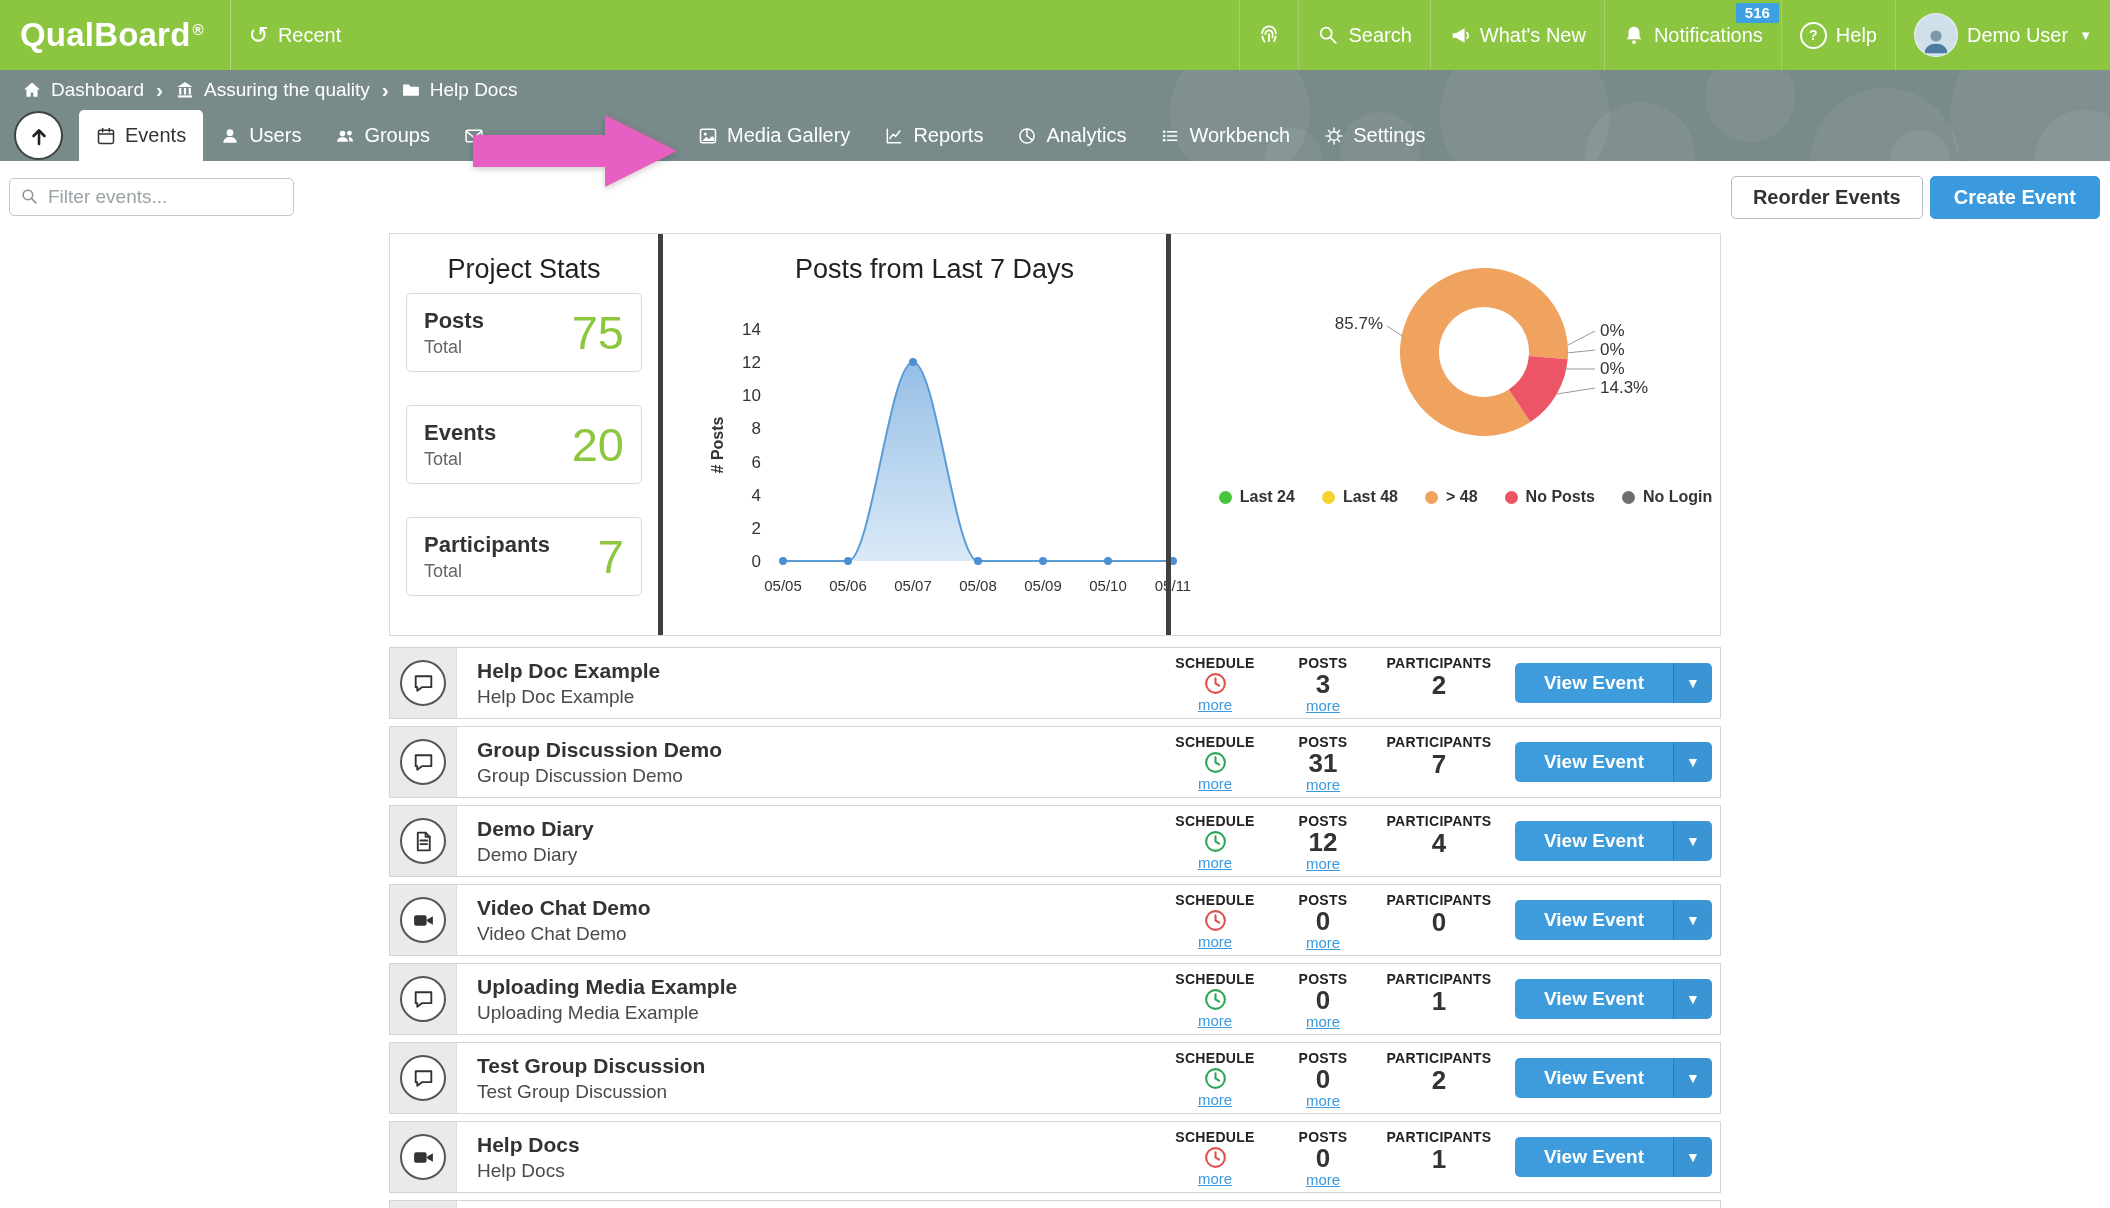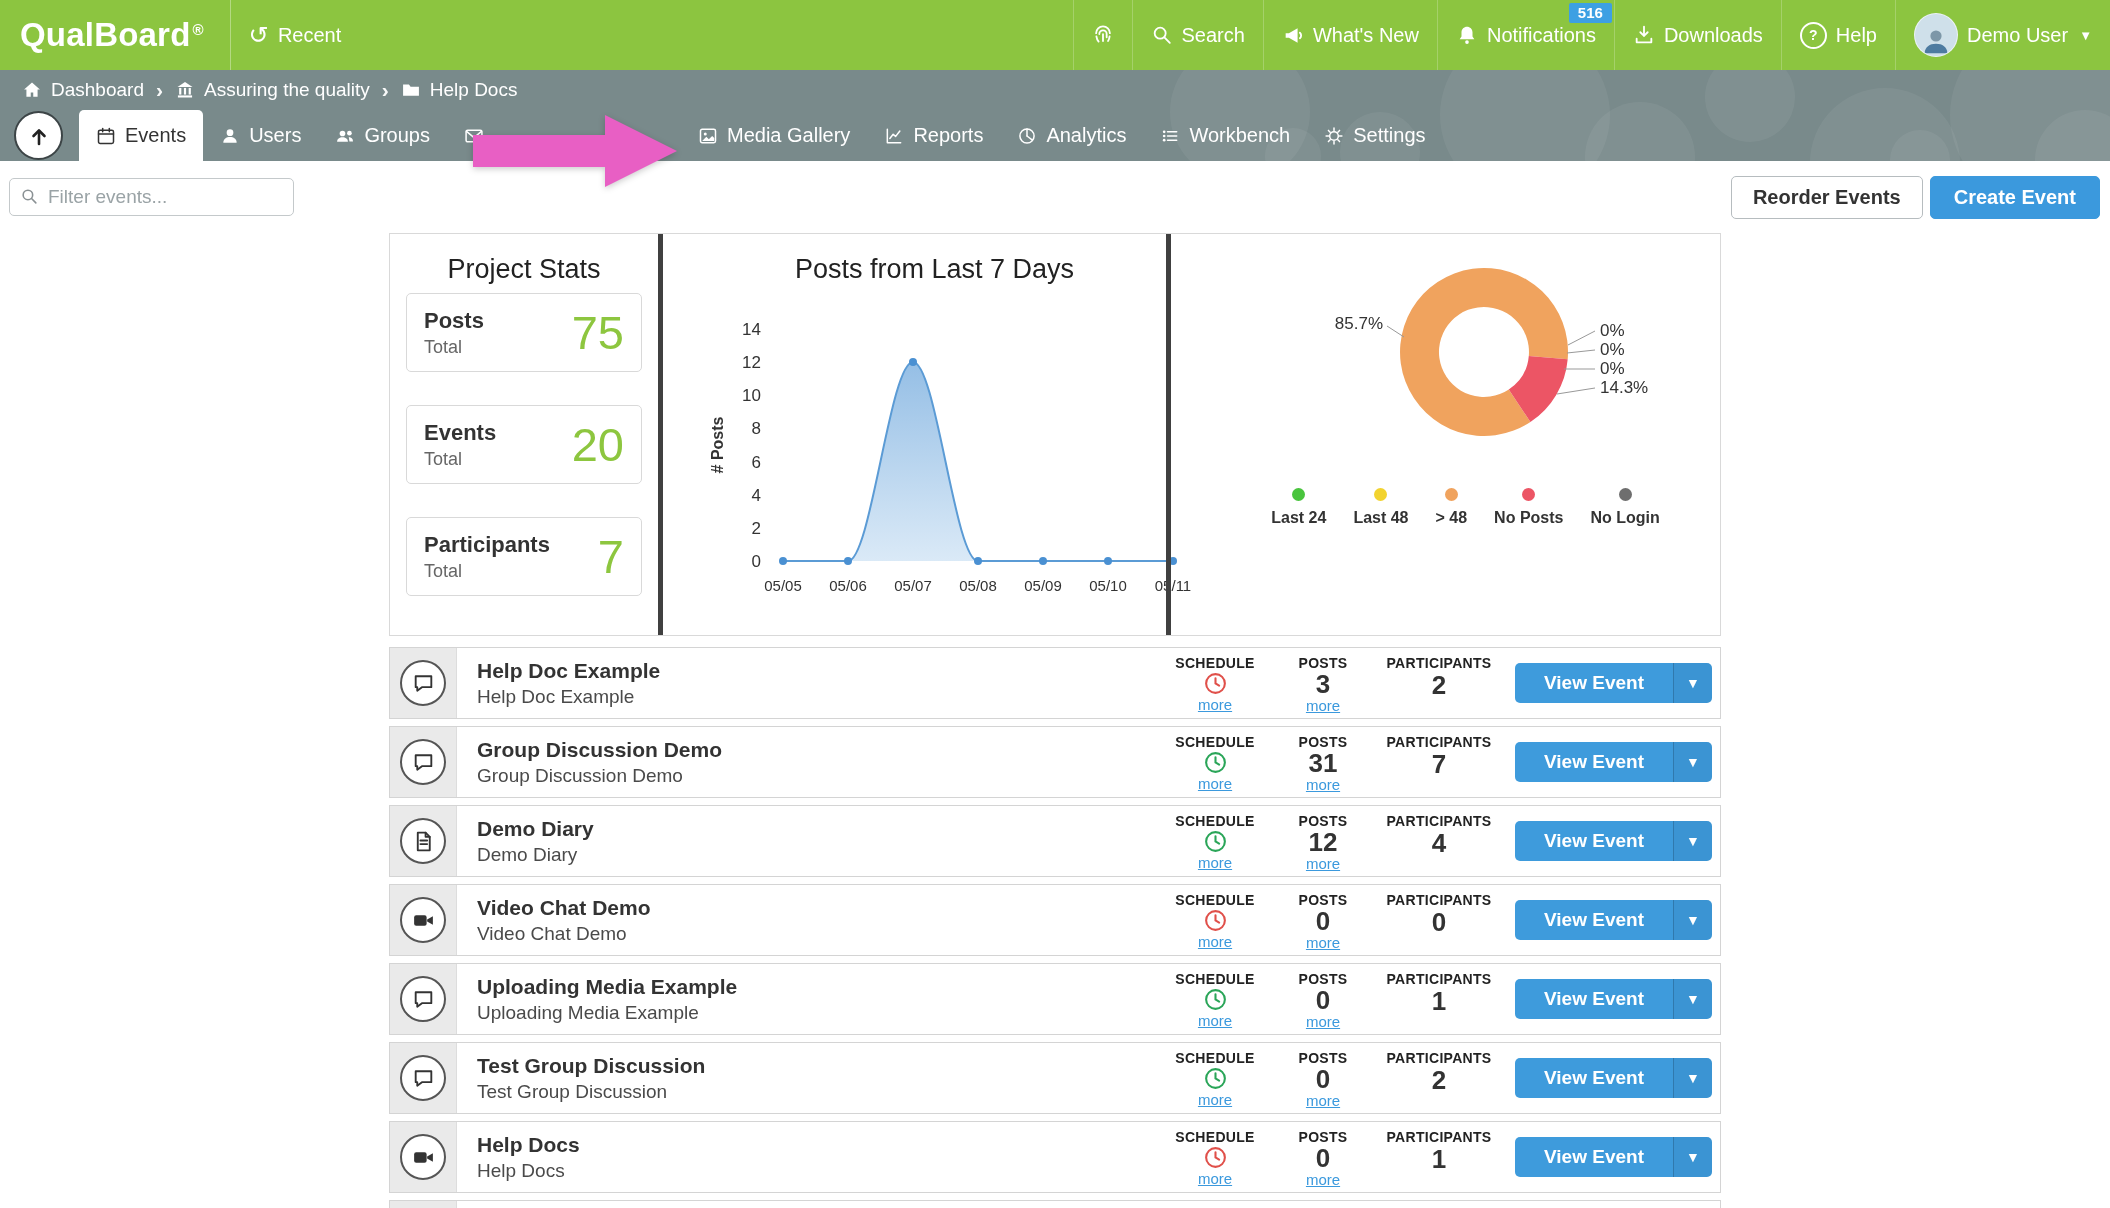--- a/index.html
+++ b/index.html
@@ -68,21 +68,21 @@
   .stat-card{width:236px;margin:0 auto 33px;border:1px solid #d9d9d9;border-radius:5px;display:flex;align-items:center;justify-content:space-between;padding:10px 17px;box-sizing:border-box;height:79px;}
   .stat-card:first-of-type{margin-top:24px;}
   .stat-label{font-size:22px;font-weight:700;color:#333;}
   .stat-sub{font-size:18px;color:#666;margin-top:3px;}
   .stat-value{font-size:47px;color:#8dc63f;}
   .line-chart{display:block;margin:0 auto;}
   .line-chart text{font-family:"Liberation Sans","DejaVu Sans",sans-serif;fill:#333;}
   .donut-svg{display:block;margin:0 auto;}
   .donut-svg text{font-family:"Liberation Sans","DejaVu Sans",sans-serif;fill:#333;font-size:17px;}
   .legend{display:flex;justify-content:center;gap:27px;margin-top:6px;}
-  .legend-item{display:flex;align-items:center;gap:8px;font-size:16px;font-weight:700;color:#333;flex-direction:column;}
+  .legend-item{display:flex;align-items:center;gap:8px;font-size:16px;font-weight:700;color:#333;}
   .dot{width:13px;height:13px;border-radius:50%;display:inline-block;}
   .dot-0{background:#49c43d;}.dot-1{background:#f2d32f;}.dot-2{background:#f0a35e;}.dot-3{background:#ec5565;}.dot-4{background:#6e6e6e;}
 
   
   .rows{margin:11px 0 0 389px;width:1332px;}
   .row{display:flex;align-items:center;height:72px;background:#fff;border:1px solid #d4d4d4;margin-bottom:7px;box-sizing:border-box;}
   .row-icon-cell{width:66px;height:100%;background:#eaeaea;border-right:1px solid #ddd;display:flex;align-items:center;justify-content:center;flex:none;}
   .row-icon-circle{width:46px;height:46px;border:2px solid #555;border-radius:50%;background:#fff;display:flex;align-items:center;justify-content:center;color:#333;box-sizing:border-box;}
   .evicon .ic{display:none;width:25px;height:25px;}
   .evicon.evicon-chat .ic-chat{display:block;}
@@ -148,28 +148,20 @@
           </svg>
         <span>What's New</span>
       </div>
       <div class="tb-item notif">
         <svg class="tb-svg" viewBox="0 0 24 24">
             <path class="f" d="M12 3c3.3 0 6 2.7 6 6v4.5l2 3H4l2-3V9c0-3.3 2.7-6 6-6z"></path>
             <circle class="f" cx="12" cy="19.7" r="2"></circle>
           </svg>
         <span>Notifications</span>
         <span class="badge">516</span>
-      </div>
-      <div class="tb-item">
-        <svg class="tb-svg" viewBox="0 0 24 24">
-            <path d="M12 3v9.5"></path>
-            <path d="M8 9l4 4 4-4"></path>
-            <path d="M4 16v4h16v-4"></path>
-          </svg>
-        <span>Downloads</span>
       </div>
       <div class="tb-item">
         <span class="help-circ">?</span>
         <span>Help</span>
       </div>
       <div class="tb-item">
         <span class="avatar">
           <svg viewBox="0 0 24 24">
               <circle cx="12" cy="9" r="4.2" fill="#7d97a8"></circle>
               <path d="M3.5 22c0-4.8 3.8-7.2 8.5-7.2s8.5 2.4 8.5 7.2z" fill="#4d7ba0"></path>

